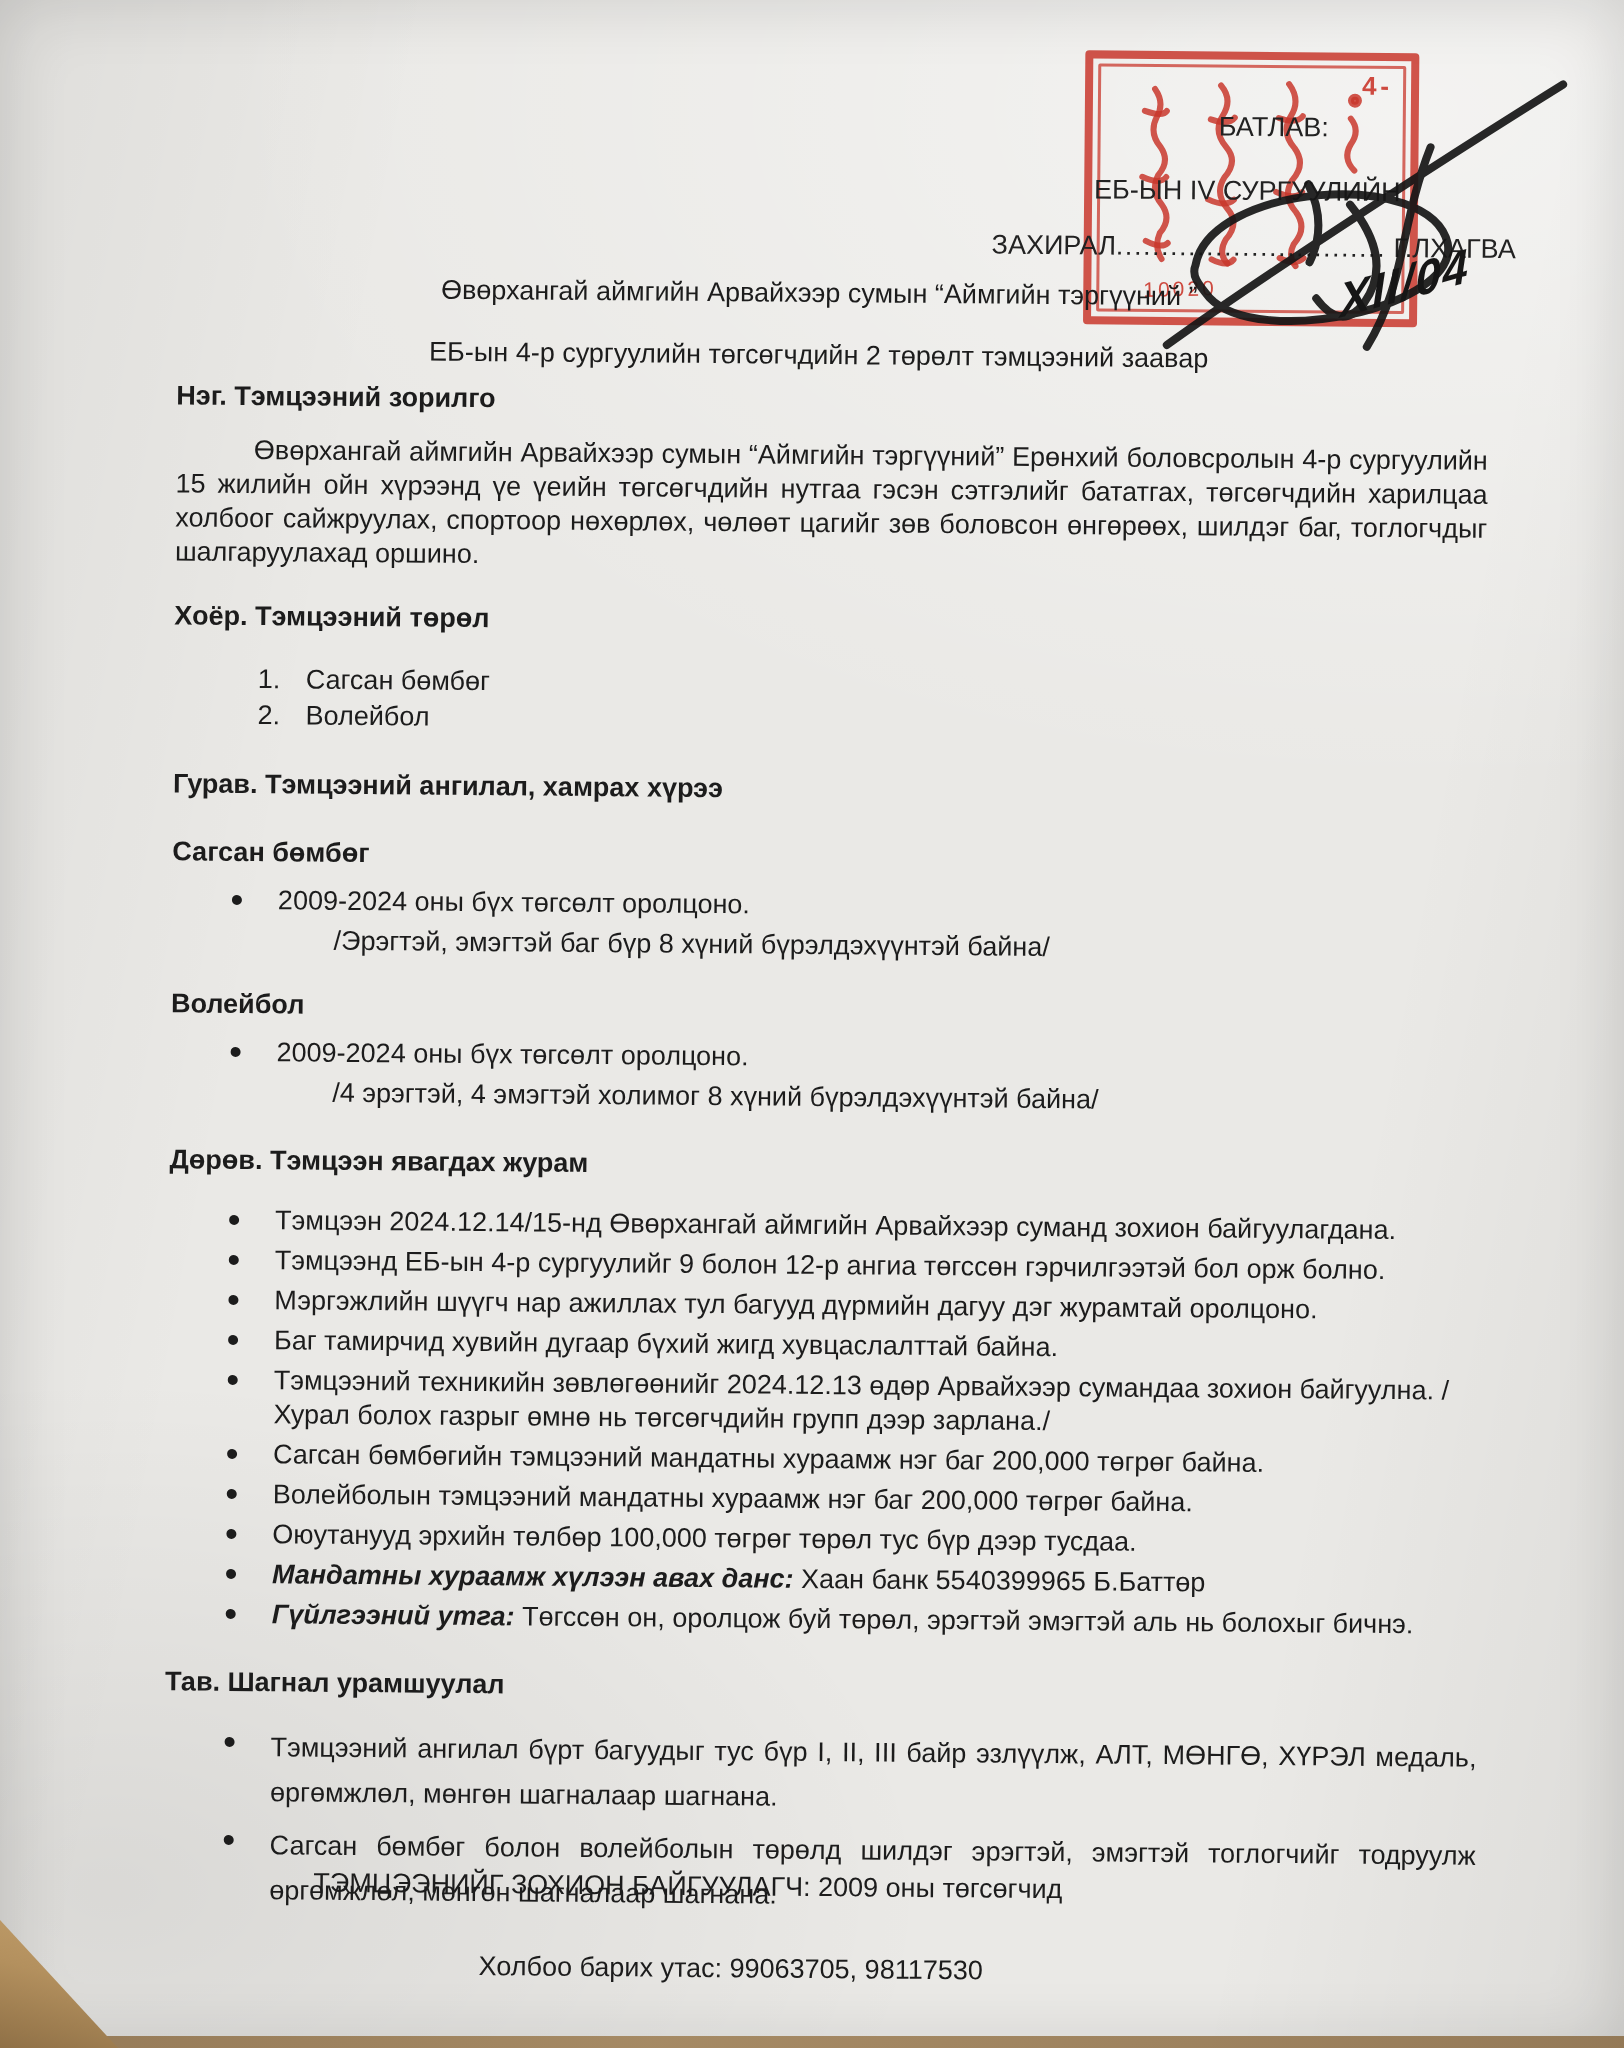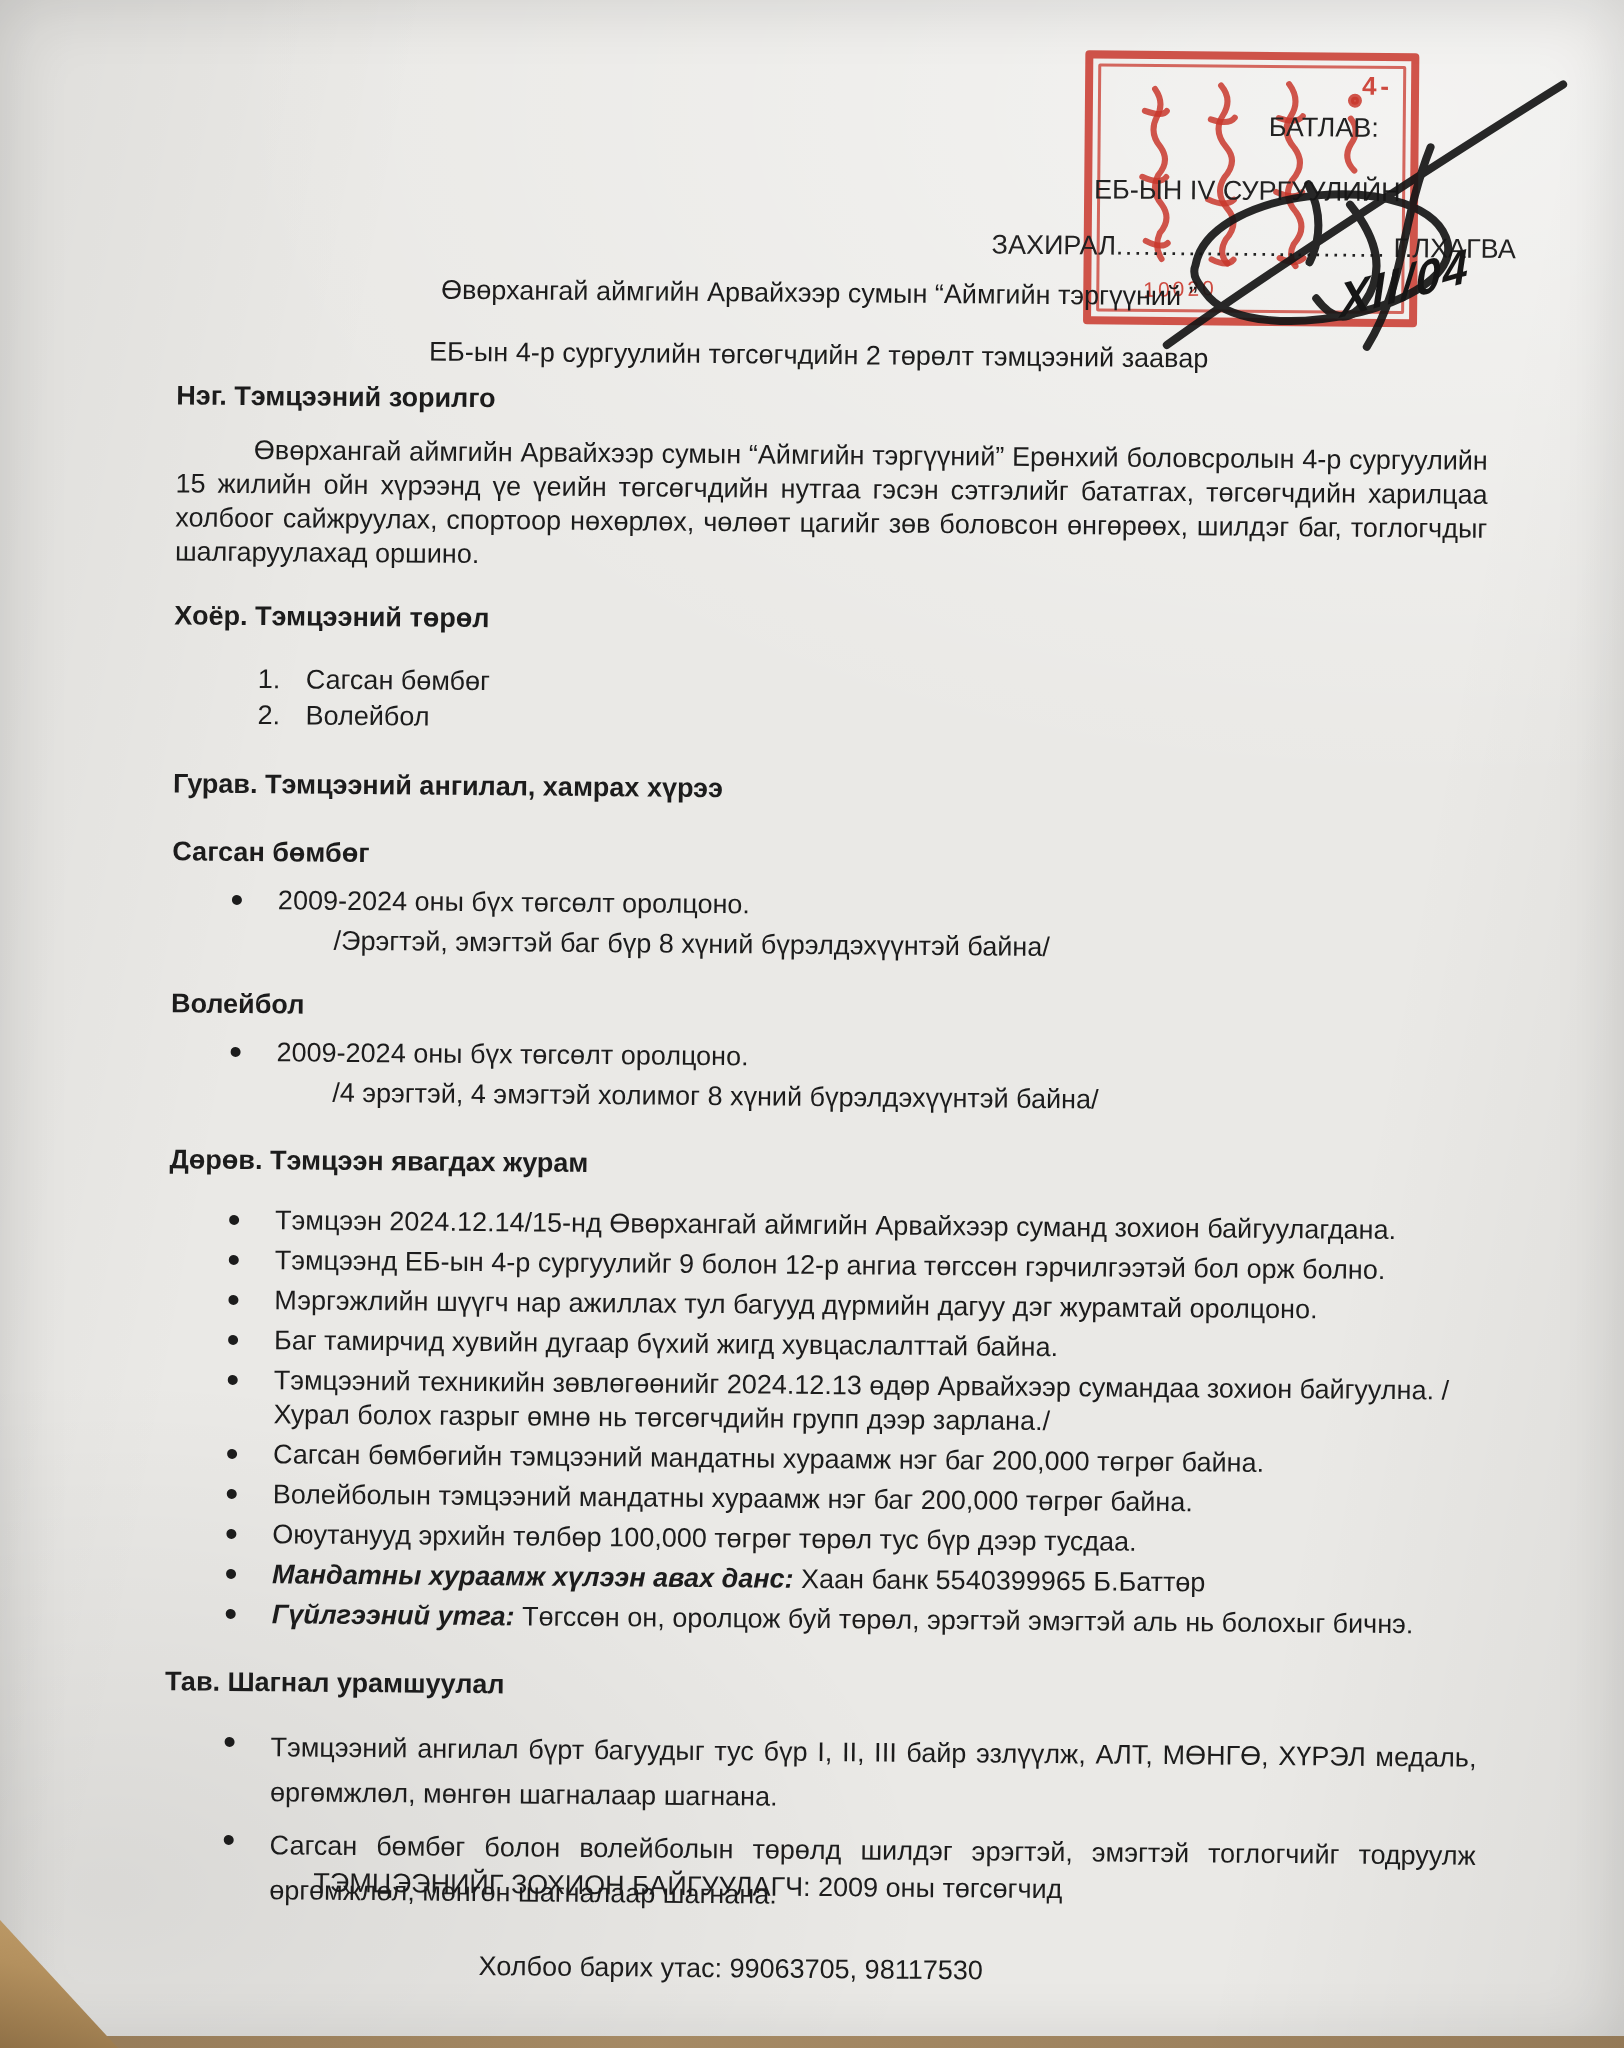--- a/index.html
+++ b/index.html
@@ -25,21 +25,21 @@
   .vignette{position:absolute;inset:0;z-index:10;pointer-events:none;
     box-shadow:inset 0 0 70px rgba(0,0,0,.14);}
   .wood-bottom{position:absolute;left:0;bottom:0;width:100%;height:12px;z-index:11;
     background:linear-gradient(90deg,#8a6b43,#9c7c50 40%,#8a6b43);opacity:.85;}
   .wood-corner{position:absolute;left:0;bottom:0;width:118px;height:128px;z-index:12;
     background:linear-gradient(15deg,#8f7046 0%,#b3905e 55%,#c19e6b 100%);
     clip-path:polygon(0 0,0 100%,100% 100%);}
 
   
   .hdr-line{position:absolute;color:#222;font-size:27px;white-space:nowrap;z-index:2;}
-  .batlav{left:1276px;top:128px;}
+  .batlav{left:1226px;top:128px;}
   .school{left:1102px;top:192px;}
   .director{left:1000px;top:248px;}
   .director .dots{letter-spacing:1.5px;}
 
   .stamp{
     position:absolute;left:1092px;top:68px;width:318px;height:258px;z-index:1;
     border:8px solid rgba(198,40,28,.85);border-radius:4px;opacity:.92;
   }
   .stamp .inner{position:absolute;inset:5px;border:3px solid rgba(198,40,28,.75);border-radius:2px;}
   .stamp svg{position:absolute;inset:0;width:100%;height:100%;}

